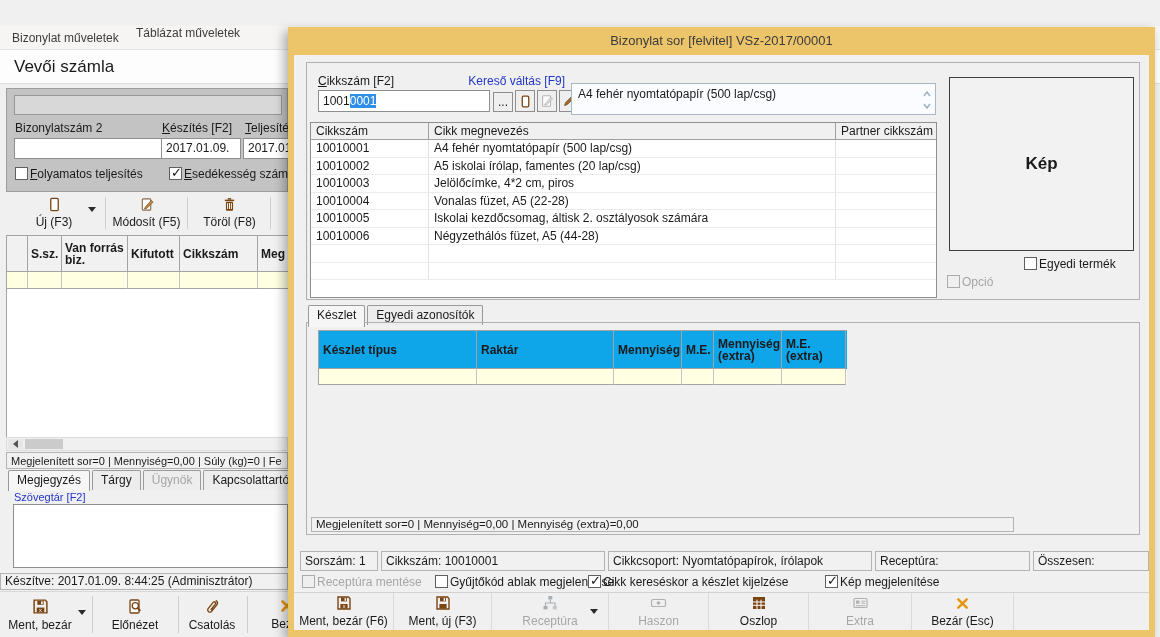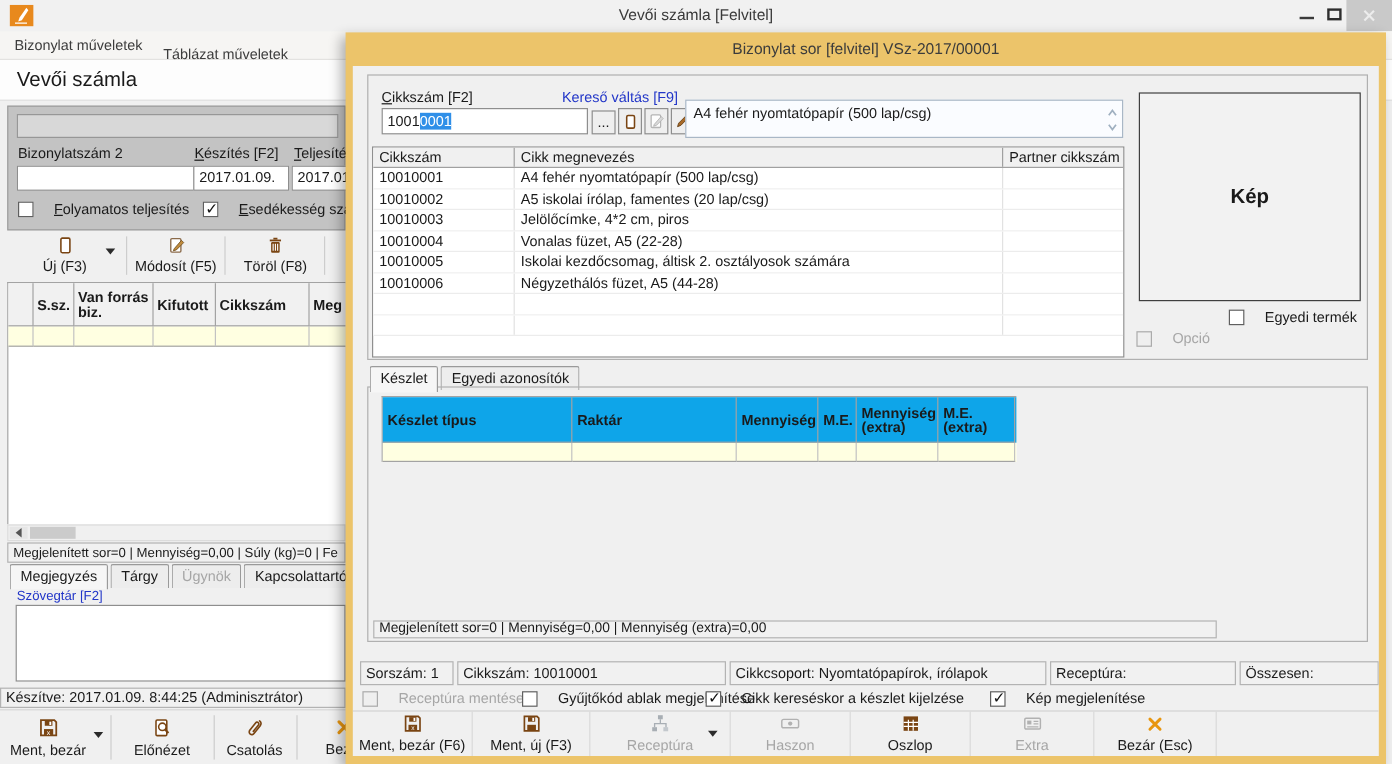--- a/index.html
+++ b/index.html
@@ -8,21 +8,21 @@
     font-family:"Liberation Sans","DejaVu Sans",sans-serif;font-size:12px;color:#1a1a1a;margin:0 auto}
   .ab{position:absolute}
   .sunken{border:1px solid #8e8e8e;background:#fff}
   .sb{border:1px solid #b3b3b3;background:#f1f1f1;font-size:11px;line-height:14px;padding:1px 4px;
     white-space:nowrap;overflow:hidden}
   .u1::first-letter{text-decoration:underline}
   .link{color:#2236c8}
   .cb{width:13px;height:13px;background:#fff;border:1px solid #5f5f5f;display:inline-block;position:relative;flex:none}
   .cb.checked::after{content:"✓";position:absolute;left:1px;top:-3px;font-weight:bold;font-size:13px;color:#111}
   .cb.dis{border-color:#ababab;background:#efefef}
-  .cbrow{display:flex;align-items:center;gap:17px;white-space:nowrap}
+  .cbrow{display:flex;gap:2px;white-space:nowrap}
   .dis-t{color:#a6a6a6}
   .vsep{position:absolute;top:4px;bottom:4px;width:1px;background:#cdcdcd}
   .btncol{display:flex;flex-direction:column;align-items:center;justify-content:center;gap:3px;height:100%}
   .dar{width:0;height:0;border-left:4px solid transparent;border-right:4px solid transparent;border-top:5px solid #2b2b2b}
   
   .ghead{display:flex;background:#f1f1f1}
   .ghead>div{border-right:1px solid #a3a3a3;border-bottom:1px solid #a3a3a3;font-weight:bold;
     padding:2px 3px;display:flex;align-items:center;line-height:12px}
   .yrow{display:flex;background:#ffffe1}
   .yrow>div{border-right:1px solid #c2c2c2;border-bottom:1px solid #a3a3a3}
@@ -48,41 +48,24 @@
   
   #dlg-toolbar{display:flex;border-top:1px solid #d2d2d2}
   #dlg-toolbar .seg{border-right:1px solid #dadada;position:relative}
   .g-ic{color:#ababab}
 </style>
 </head>
 <body>
 
 <div id="canvas">
 
-  <div class="ab" style="left:0;top:0;width:1160px;height:26px;background:#f1f1f1">
-    <div class="ab" style="left:8px;top:4px;width:20px;height:18px">
-      <svg width="20" height="18" viewBox="0 0 20 18">
-          <rect width="20" height="18" fill="#e8891d"></rect>
-          <path d="M14 2.5 L8.2 10.8 L7.2 14 L10.2 12.8 L15.6 4.6 Z" fill="#fff"></path>
-          <path d="M4.5 15.2 h10" stroke="#fff" stroke-width="1.1"></path>
-        </svg>
-    </div>
-    <div class="ab" style="left:0;right:0;top:5px;text-align:center;font-size:13px;color:#3a3a3a">Vevői számla [Felvitel]</div>
-    <div class="ab" style="left:1083px;top:14px;width:12px;height:2px;background:#3a3a3a"></div>
-    <div class="ab" style="left:1106px;top:7px;width:12px;height:10px;border:2px solid #2e2e2e"></div>
-    <div class="ab" style="left:1122px;top:0;width:38px;height:26px;background:#c9c9c9;display:flex;align-items:center;justify-content:center">
-      <svg width="12" height="12" viewBox="0 0 12 12">
-          <path d="M2 2 L10 10 M10 2 L2 10" stroke="#ececec" stroke-width="1.8"></path>
-        </svg>
-    </div>
-  </div>
 
   <div class="ab" style="left:0;top:26px;width:1160px;height:24px;background:#f6f5f3;border-bottom:1px solid #e3e2e0">
     <span class="ab" style="left:12px;top:5px;color:#3c3c3c">Bizonylat műveletek</span>
-    <span class="ab" style="left:136px;top:12px;color:#3c3c3c">Táblázat műveletek</span>
+    <span class="ab" style="left:136px;top:0;color:#3c3c3c">Táblázat műveletek</span>
   </div>
 
   <div class="ab" style="left:0;top:50px;width:1160px;height:34px;background:#fdfdfd;border-bottom:1px solid #dedede">
     <span class="ab" style="left:14px;top:7px;font-size:17px;font-weight:normal">Vevői számla</span>
   </div>
 
   <div class="ab" style="left:6px;top:88px;width:282px;height:104px;background:#c3c3c3;border:1px solid #9d9d9d">
     <div class="ab" style="left:7px;top:6px;width:268px;height:20px;background:#d8d8d8;border:1px solid #979797"></div>
     <span class="ab" style="left:8px;top:32px">Bizonylatszám 2</span>
     <span class="ab u1" style="left:155px;top:32px">Készítés [F2]</span>

